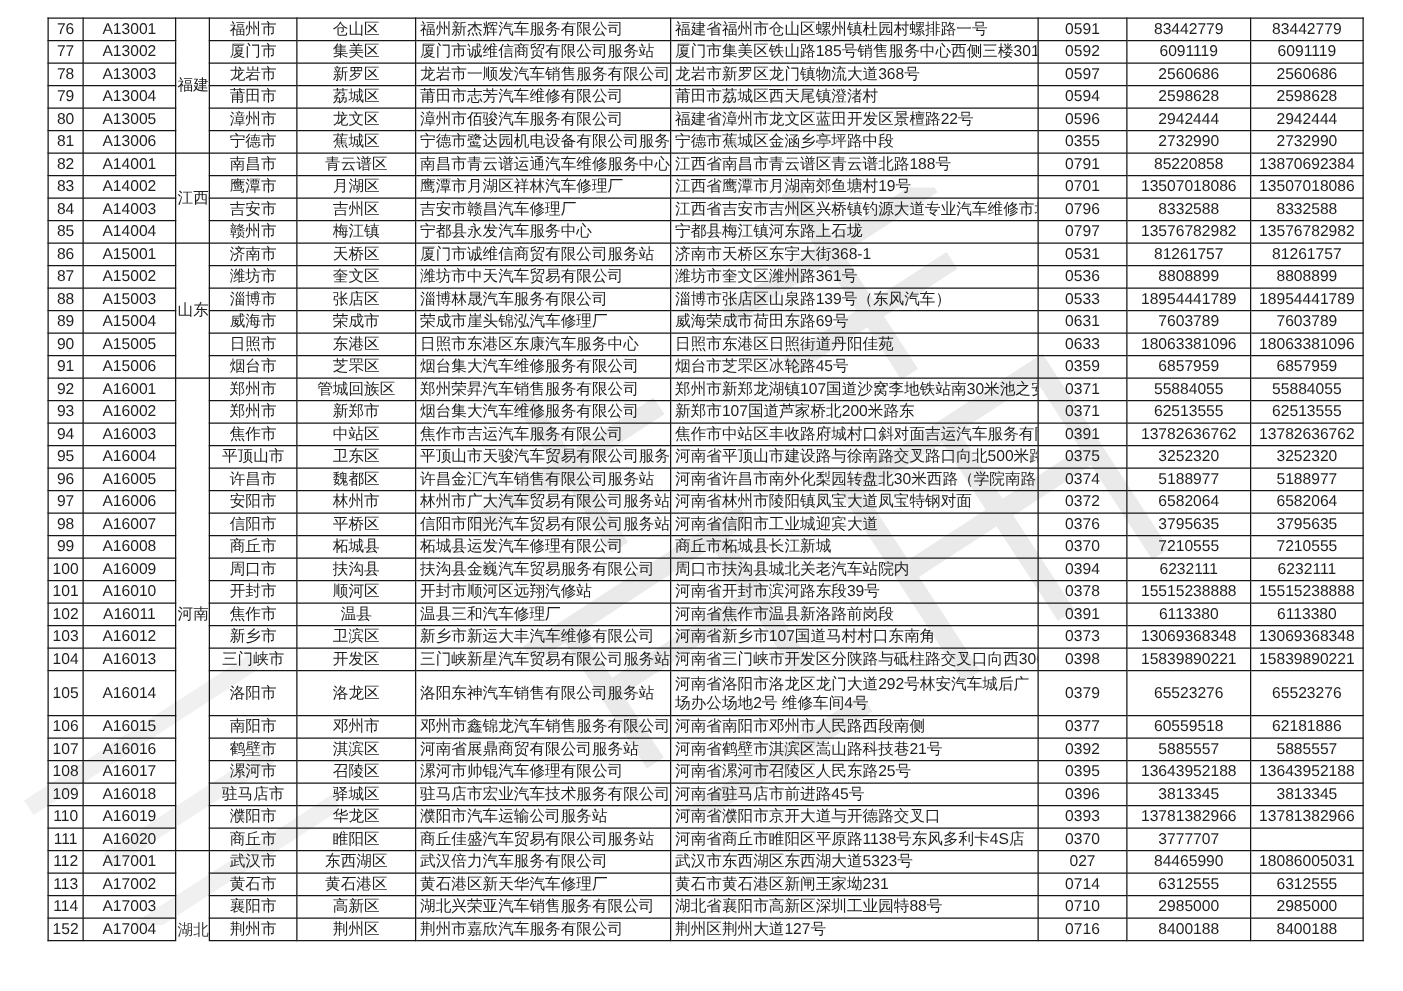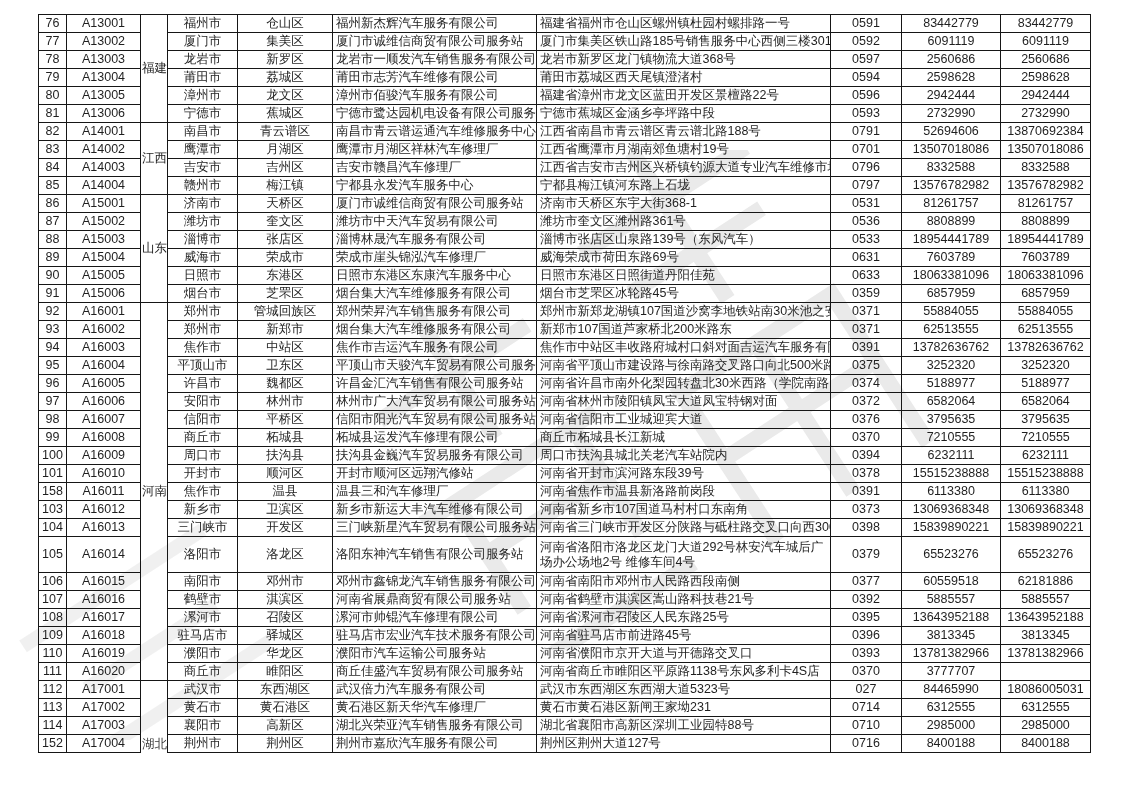--- a/index.html
+++ b/index.html
@@ -122,34 +122,34 @@
           <td class="c-center">2942444</td>
           <td class="c-center">2942444</td>
         </tr>
         <tr>
           <td class="c-center">81</td>
           <td class="c-center">A13006</td>
           <td class="c-center">宁德市</td>
           <td class="c-center">蕉城区</td>
           <td class="c-left">宁德市鹭达园机电设备有限公司服务站</td>
           <td class="c-left">宁德市蕉城区金涵乡亭坪路中段</td>
-          <td class="c-center">0593</td>
+          <td class="c-center">0355</td>
           <td class="c-center">2732990</td>
           <td class="c-center">2732990</td>
         </tr>
         <tr>
           <td class="c-center">82</td>
           <td class="c-center">A14001</td>
           <td class="province" rowspan="4">江西省</td>
           <td class="c-center">南昌市</td>
           <td class="c-center">青云谱区</td>
           <td class="c-left">南昌市青云谱运通汽车维修服务中心</td>
           <td class="c-left">江西省南昌市青云谱区青云谱北路188号</td>
           <td class="c-center">0791</td>
-          <td class="c-center">52694606</td>
+          <td class="c-center">85220858</td>
           <td class="c-center">13870692384</td>
         </tr>
         <tr>
           <td class="c-center">83</td>
           <td class="c-center">A14002</td>
           <td class="c-center">鹰潭市</td>
           <td class="c-center">月湖区</td>
           <td class="c-left">鹰潭市月湖区祥林汽车修理厂</td>
           <td class="c-left">江西省鹰潭市月湖南郊鱼塘村19号</td>
           <td class="c-center">0701</td>
@@ -350,21 +350,21 @@
           <td class="c-center">A16010</td>
           <td class="c-center">开封市</td>
           <td class="c-center">顺河区</td>
           <td class="c-left">开封市顺河区远翔汽修站</td>
           <td class="c-left">河南省开封市滨河路东段39号</td>
           <td class="c-center">0378</td>
           <td class="c-center">15515238888</td>
           <td class="c-center">15515238888</td>
         </tr>
         <tr>
-          <td class="c-center">158</td>
+          <td class="c-center">102</td>
           <td class="c-center">A16011</td>
           <td class="c-center">焦作市</td>
           <td class="c-center">温县</td>
           <td class="c-left">温县三和汽车修理厂</td>
           <td class="c-left">河南省焦作市温县新洛路前岗段</td>
           <td class="c-center">0391</td>
           <td class="c-center">6113380</td>
           <td class="c-center">6113380</td>
         </tr>
         <tr>

